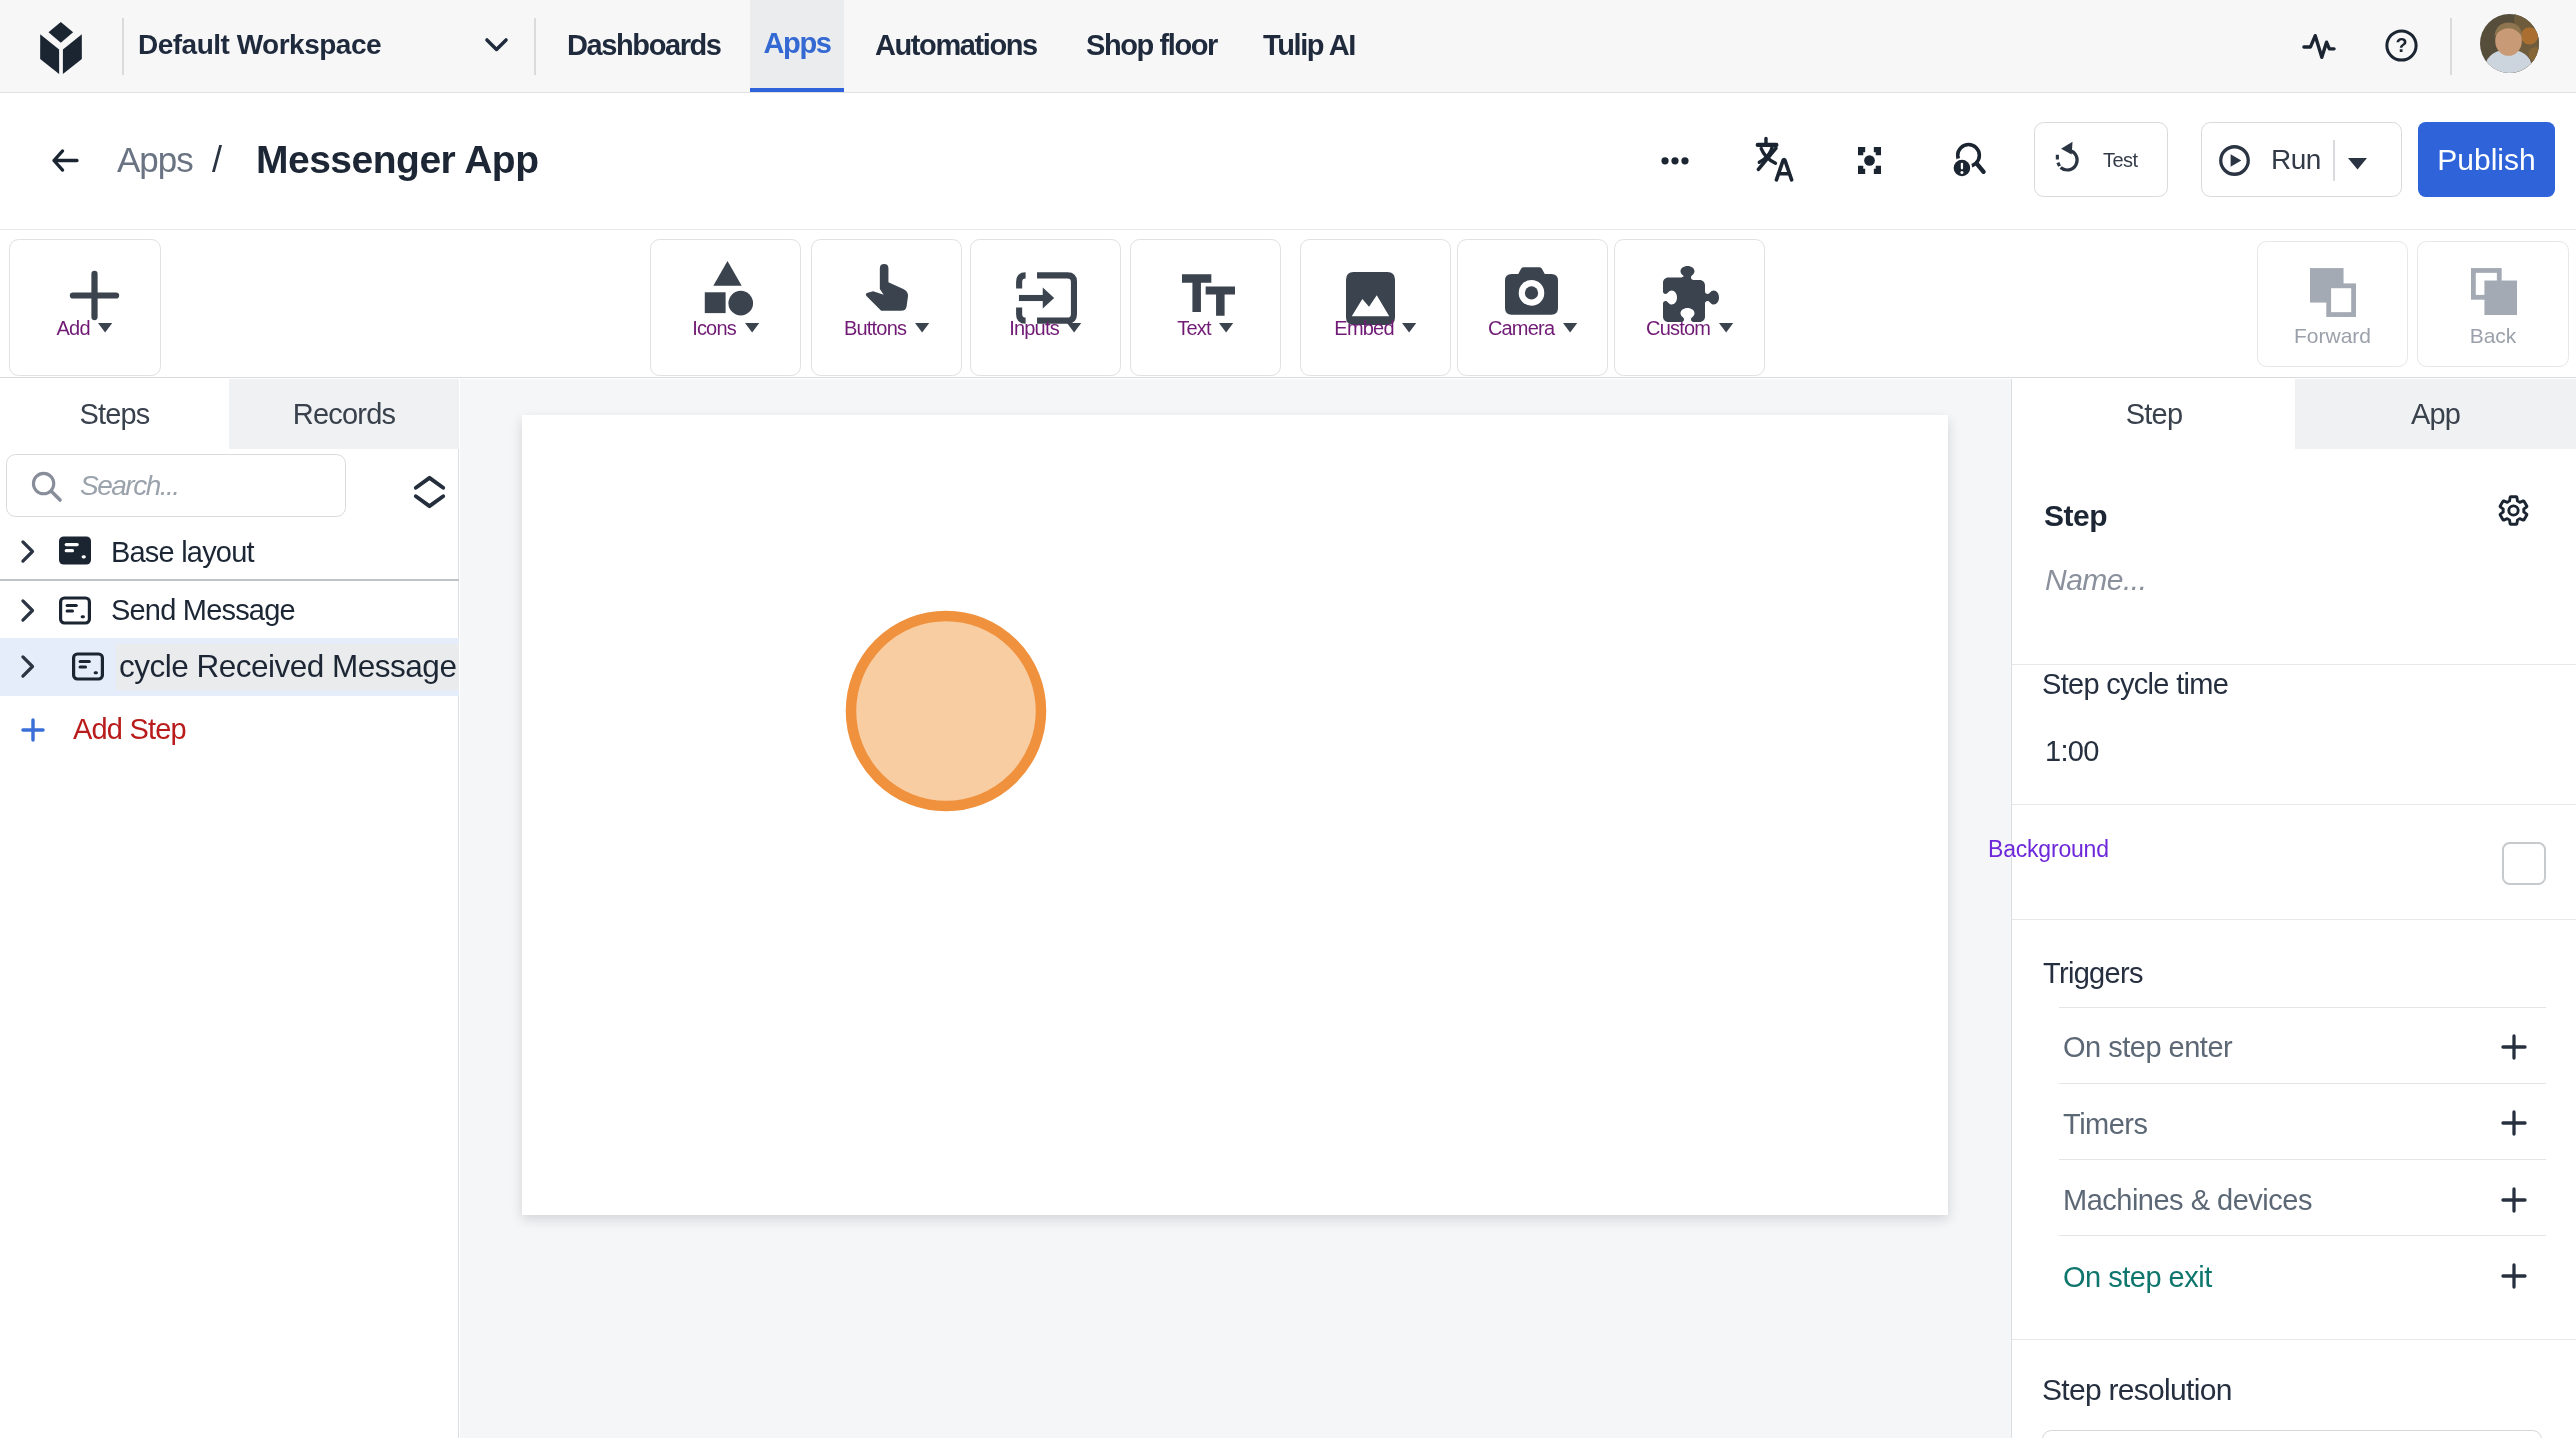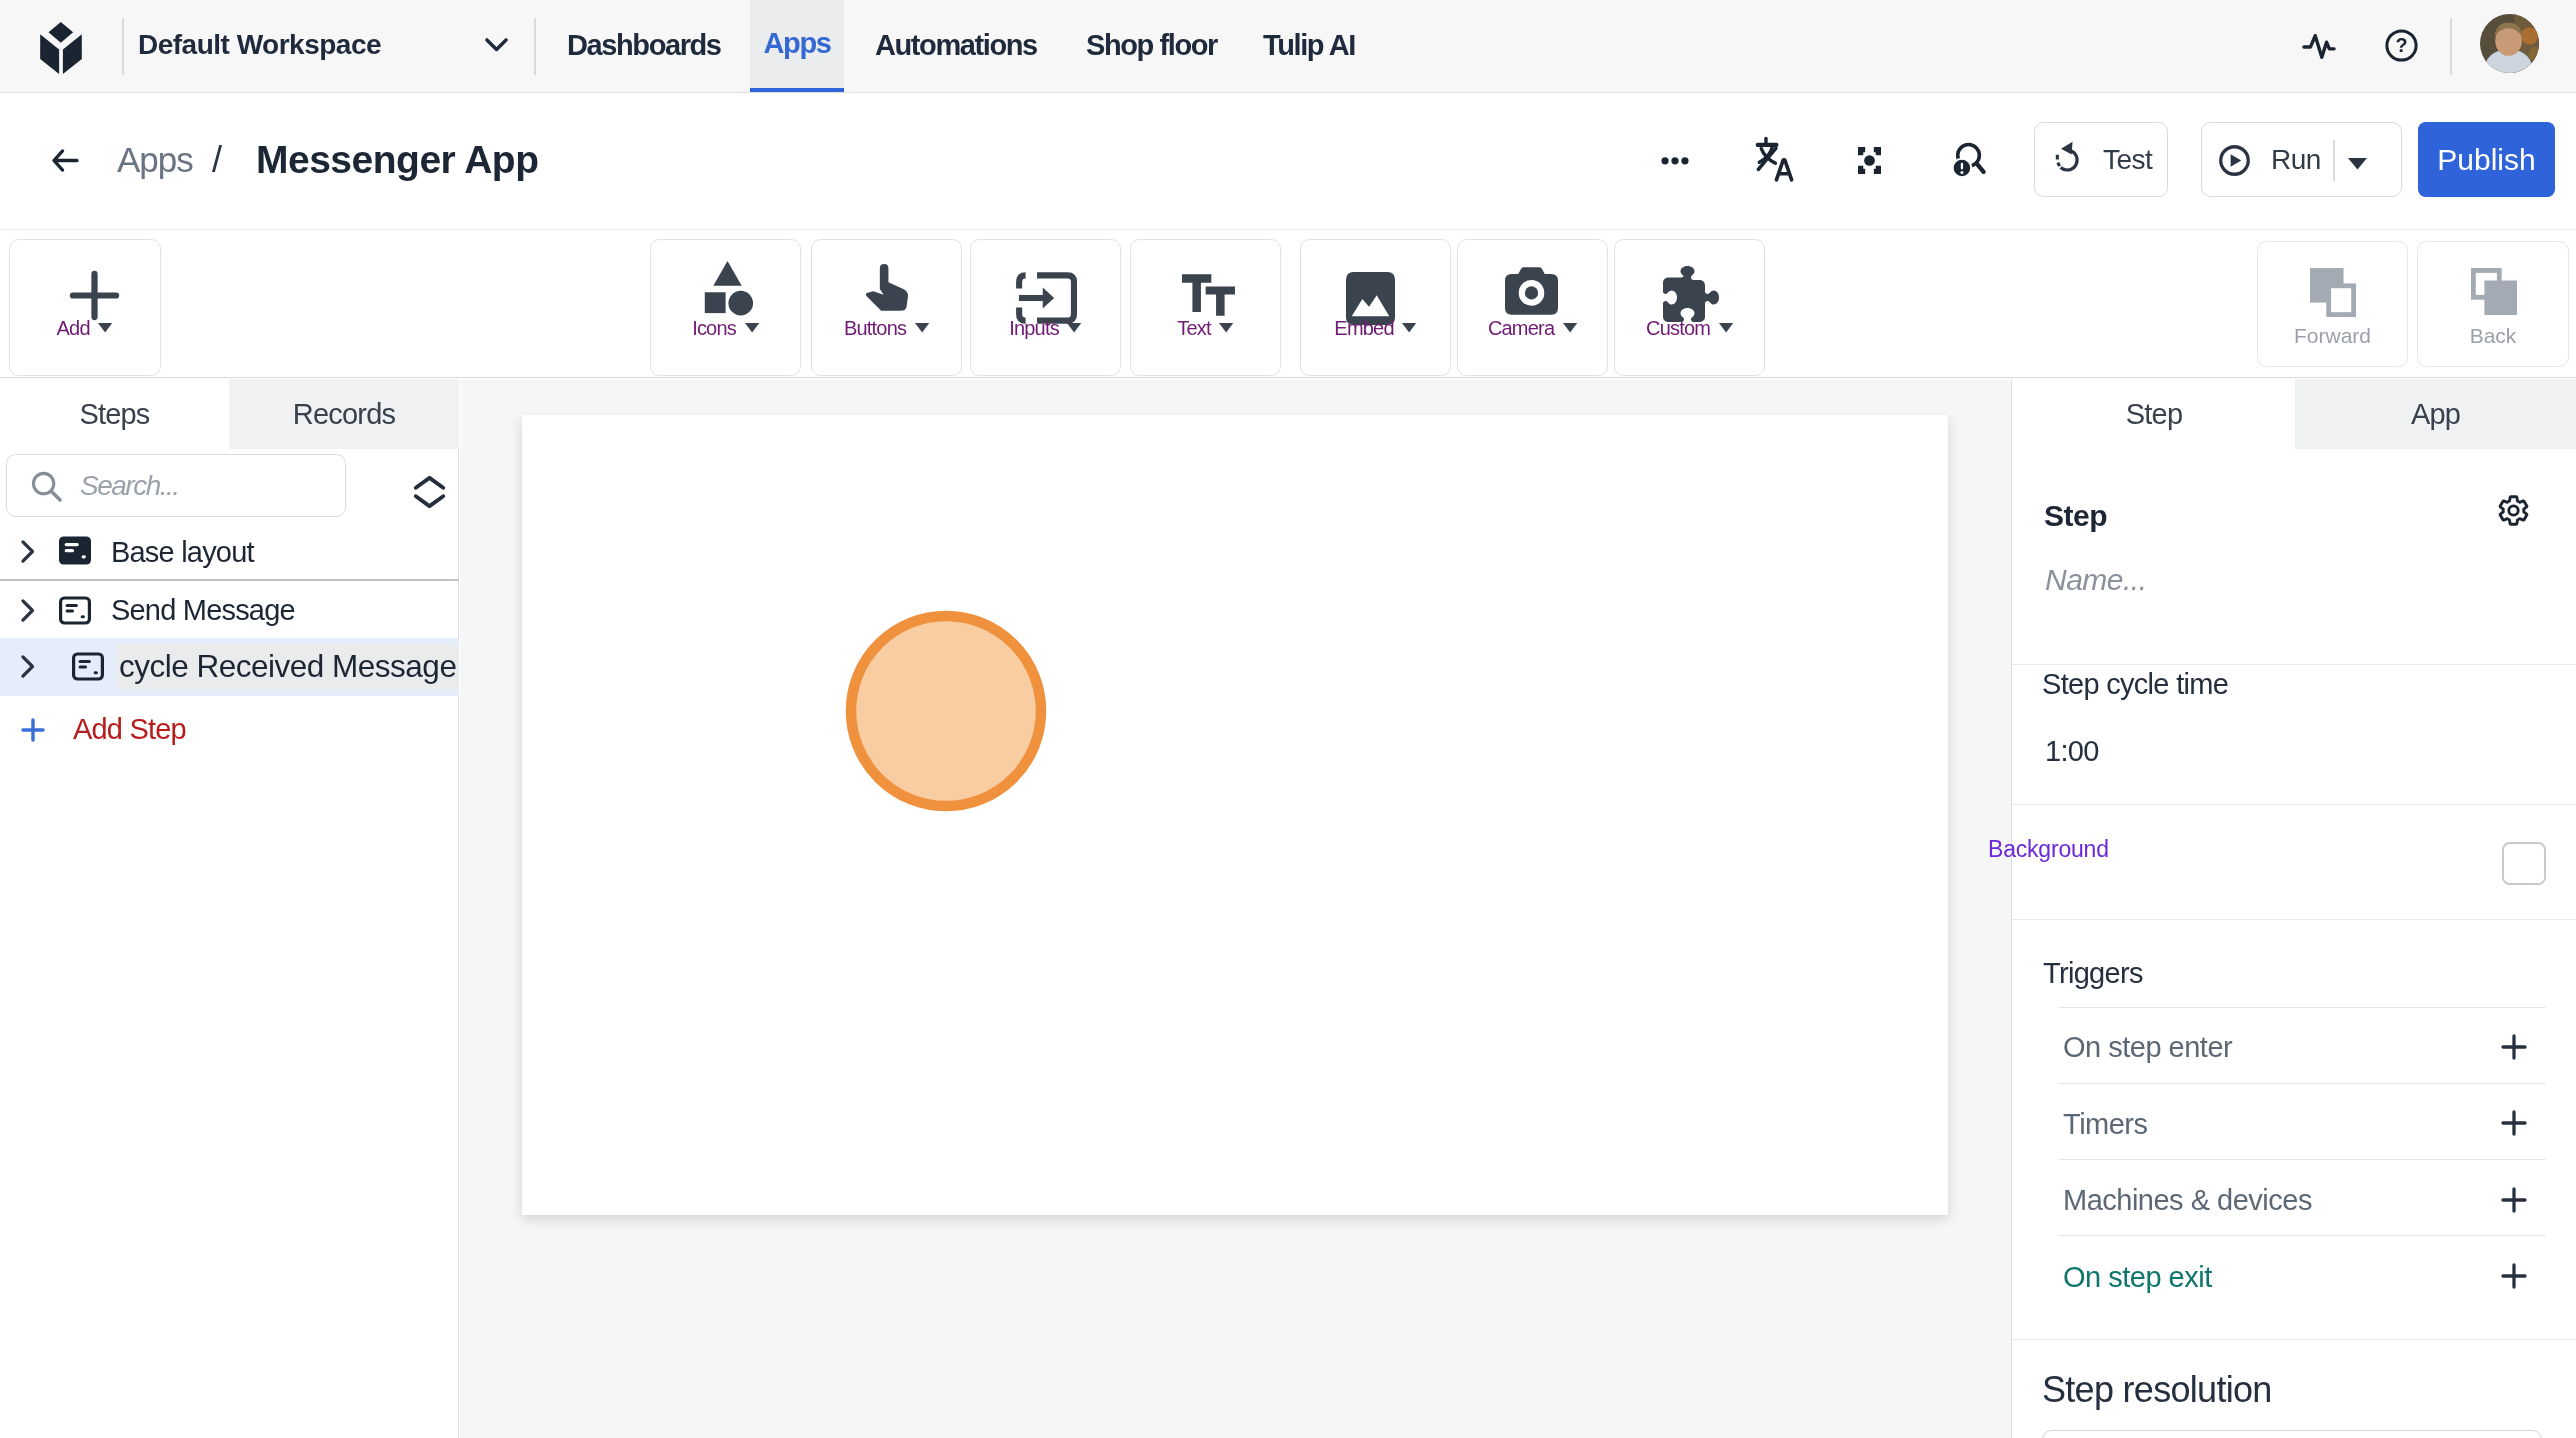--- a/index.html
+++ b/index.html
@@ -117,21 +117,21 @@
   <rect x="8.3" y="20.8" width="2.4" height="7.2" rx="1.2" fill="#fff"></rect>
   <circle cx="9.5" cy="31.3" r="1.6" fill="#fff"></circle>
 </svg>
 
 <div class="btn" style="left:2034px;top:122px;width:134px;height:75px"></div>
 <svg class="abs" style="left:2053px;top:141px" width="29" height="36" viewBox="0 0 30 38">
   <path d="M17.2 9.9 A10.5 10.5 0 1 1 7.75 28" fill="none" stroke="#2b3442" stroke-width="3.4"></path>
   <path d="M4.3 14.6 L4.3 19.4 M4.8 22.8 L6.6 26.6" stroke="#2b3442" stroke-width="3.3" fill="none"></path>
   <path d="M8.2 8.3 L20.3 0.8 L19.4 14.2 Z" fill="#2b3442"></path>
 </svg>
-<div class="txt" style="left:2103px;top:140px;height:40px;line-height:40px;font-size:28px;letter-spacing:-0.5px;color:#333b49">Test</div>
+<div class="txt" style="left:2103px;top:140px;height:40px;line-height:40px;font-size:20px;letter-spacing:-0.5px;color:#333b49">Test</div>
 
 <div class="btn" style="left:2201px;top:122px;width:201px;height:75px"></div>
 <svg class="abs" style="left:2219px;top:145px" width="31" height="31" viewBox="0 0 32 32">
   <circle cx="16" cy="16" r="14.2" fill="none" stroke="#2b3442" stroke-width="3.4"></circle>
   <path d="M12 9.5 V22.5 L23 16 Z" fill="#2b3442"></path>
 </svg>
 <div class="txt" style="left:2271px;top:140px;height:40px;line-height:40px;font-size:28px;letter-spacing:-0.5px;color:#333b49">Run</div>
 <div class="abs" style="left:2333px;top:140px;width:1.9px;height:41px;background:#d8dadd"></div>
 <svg class="abs" style="left:2348px;top:158px" width="19" height="11.5" viewBox="0 0 20 12">
     <path d="M0 0 H20 L10 12 Z" fill="#2b3442"></path>
@@ -330,15 +330,15 @@
 <svg class="abs" style="left:2502px;top:1188px" width="24" height="24" viewBox="0 0 25 25">
     <path d="M12.5 1 V24 M1 12.5 H24" stroke="#27303e" stroke-width="3.4" stroke-linecap="round"></path>
   </svg>
 <div class="hr" style="left:2059px;top:1235px;width:487px;background:#e3e4e6"></div>
 <div class="txt" style="left:2063px;top:1256px;height:42px;line-height:42px;font-size:29px;letter-spacing:-0.5px;color:#0f766e">On step exit</div>
 <svg class="abs" style="left:2502px;top:1264px" width="24" height="24" viewBox="0 0 25 25">
     <path d="M12.5 1 V24 M1 12.5 H24" stroke="#27303e" stroke-width="3.4" stroke-linecap="round"></path>
   </svg>
 <div class="hr" style="left:2012px;top:1339px;width:564px"></div>
 
-<div class="txt" style="left:2042px;top:1369px;height:42px;line-height:42px;font-size:36px;letter-spacing:-0.7px;color:#252f3f">Step resolution</div>
+<div class="txt" style="left:2042px;top:1369px;height:42px;line-height:42px;font-size:30px;letter-spacing:-0.7px;color:#252f3f">Step resolution</div>
 <div class="abs" style="left:2042px;top:1430px;width:500px;height:57px;border:1.9px solid #d4d6d9;border-radius:9.5px;background:#fff"></div>
 
 
 </body></html>

